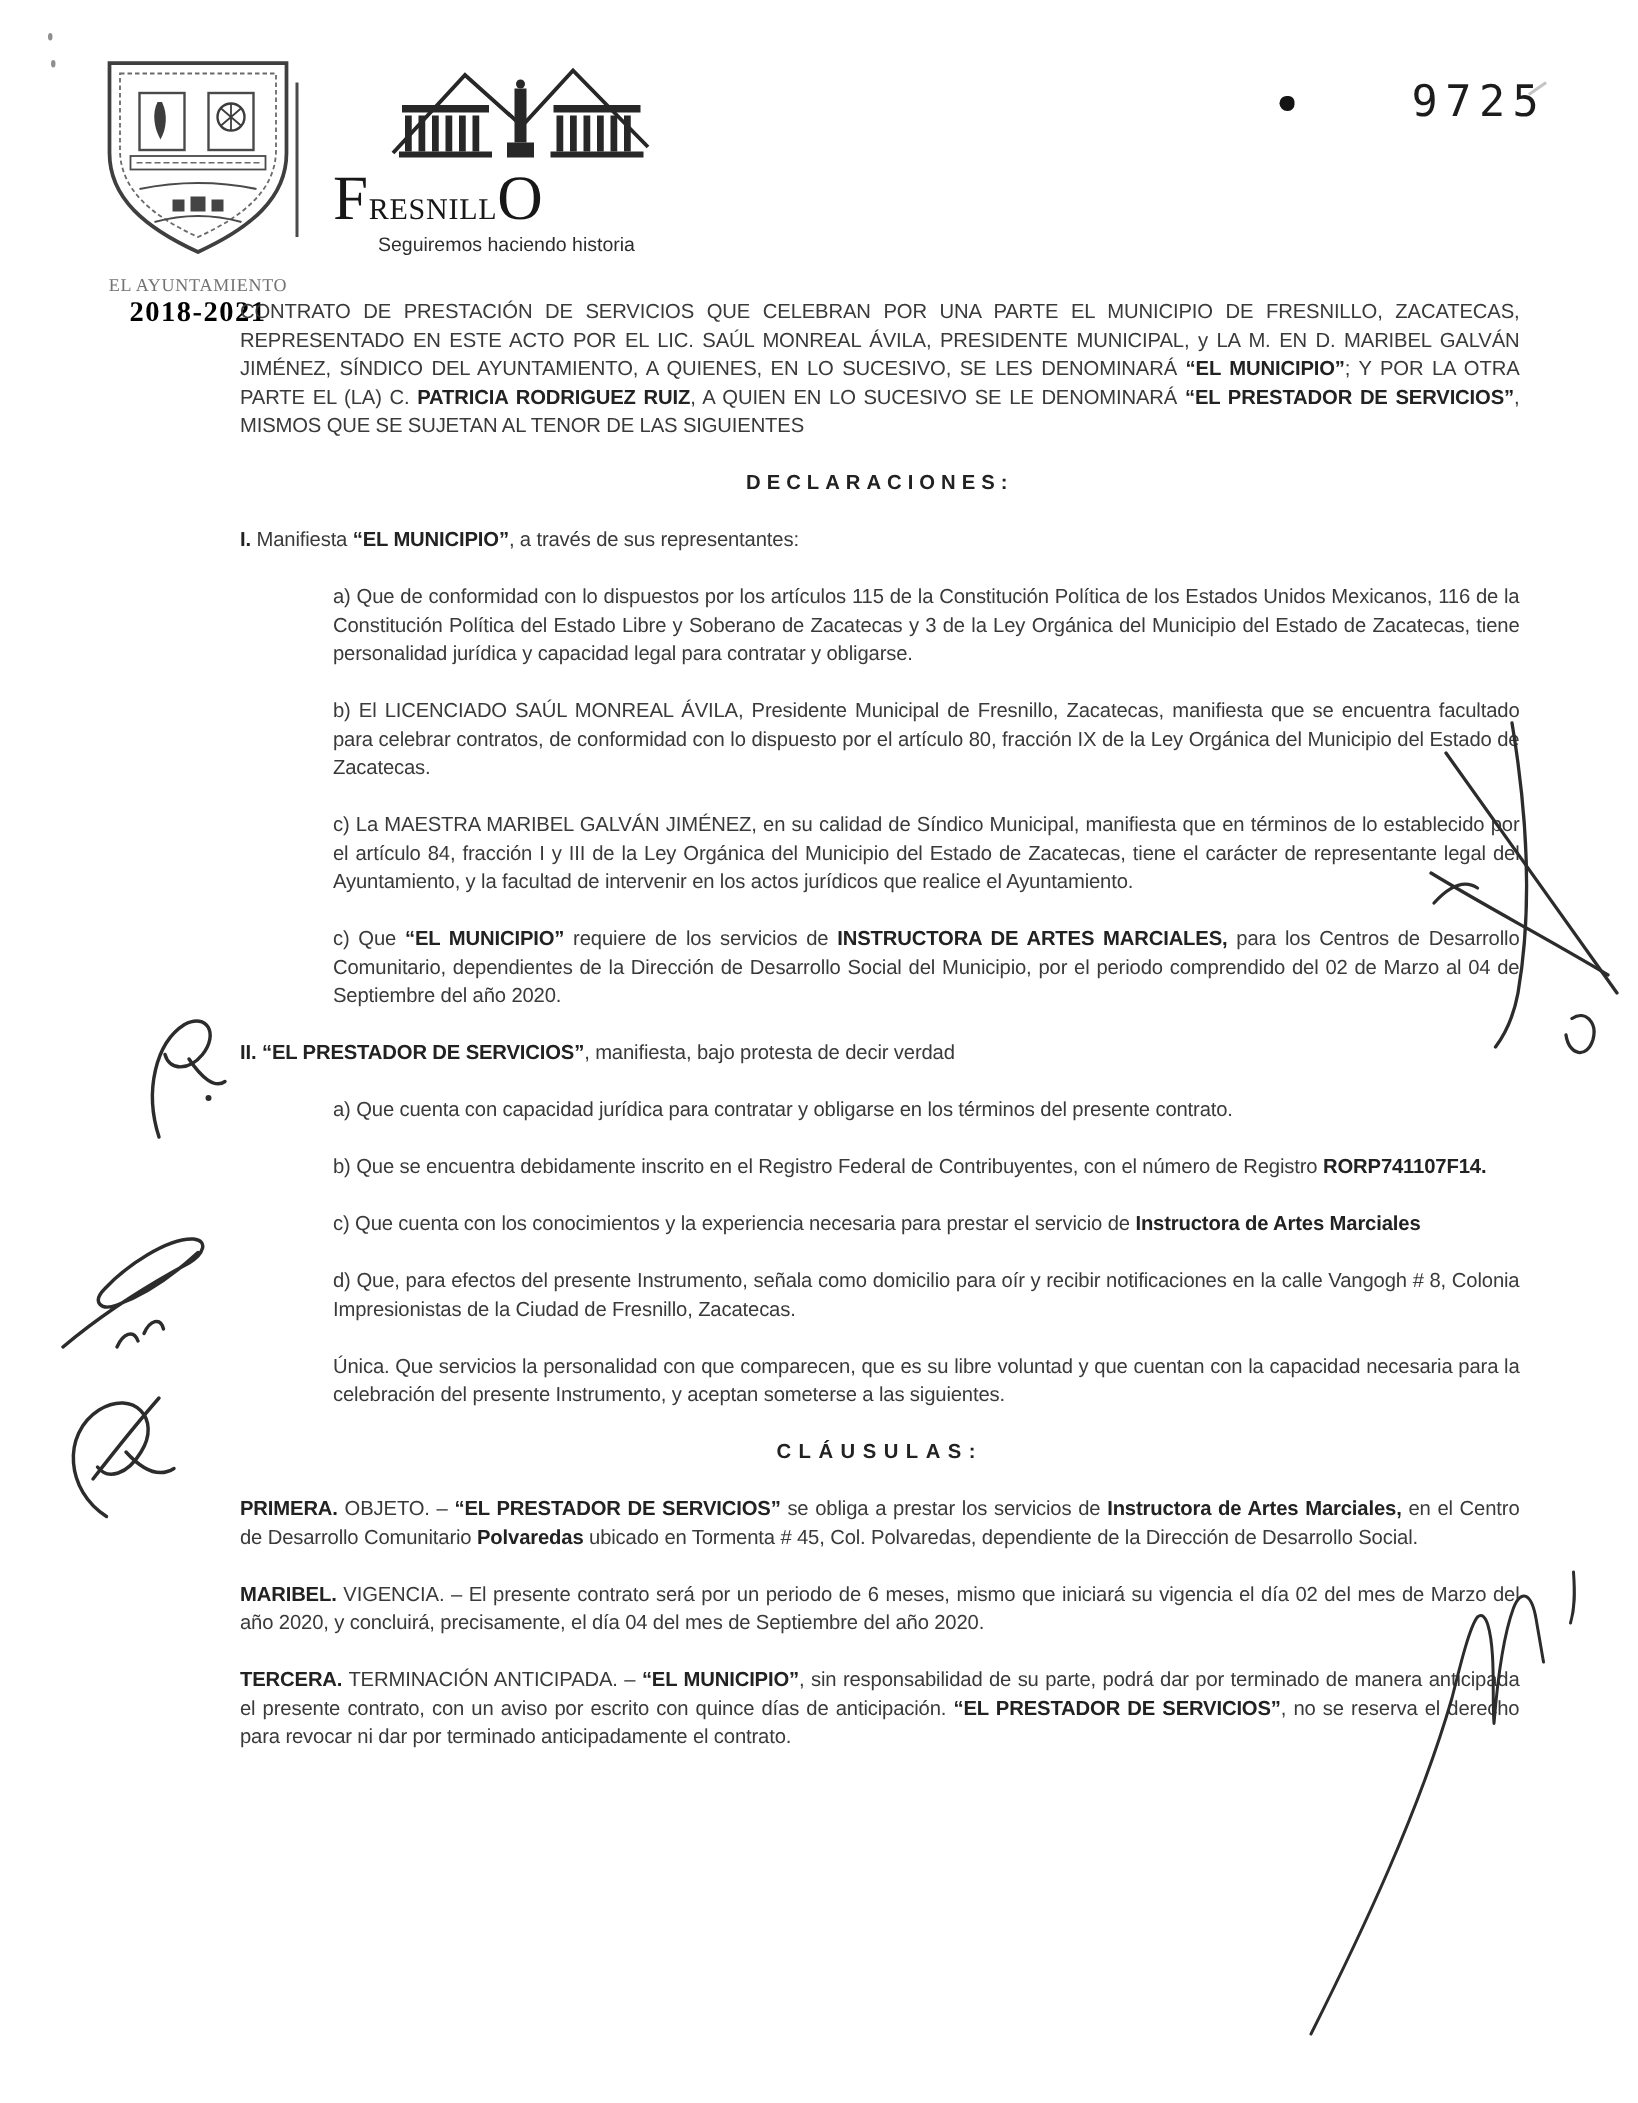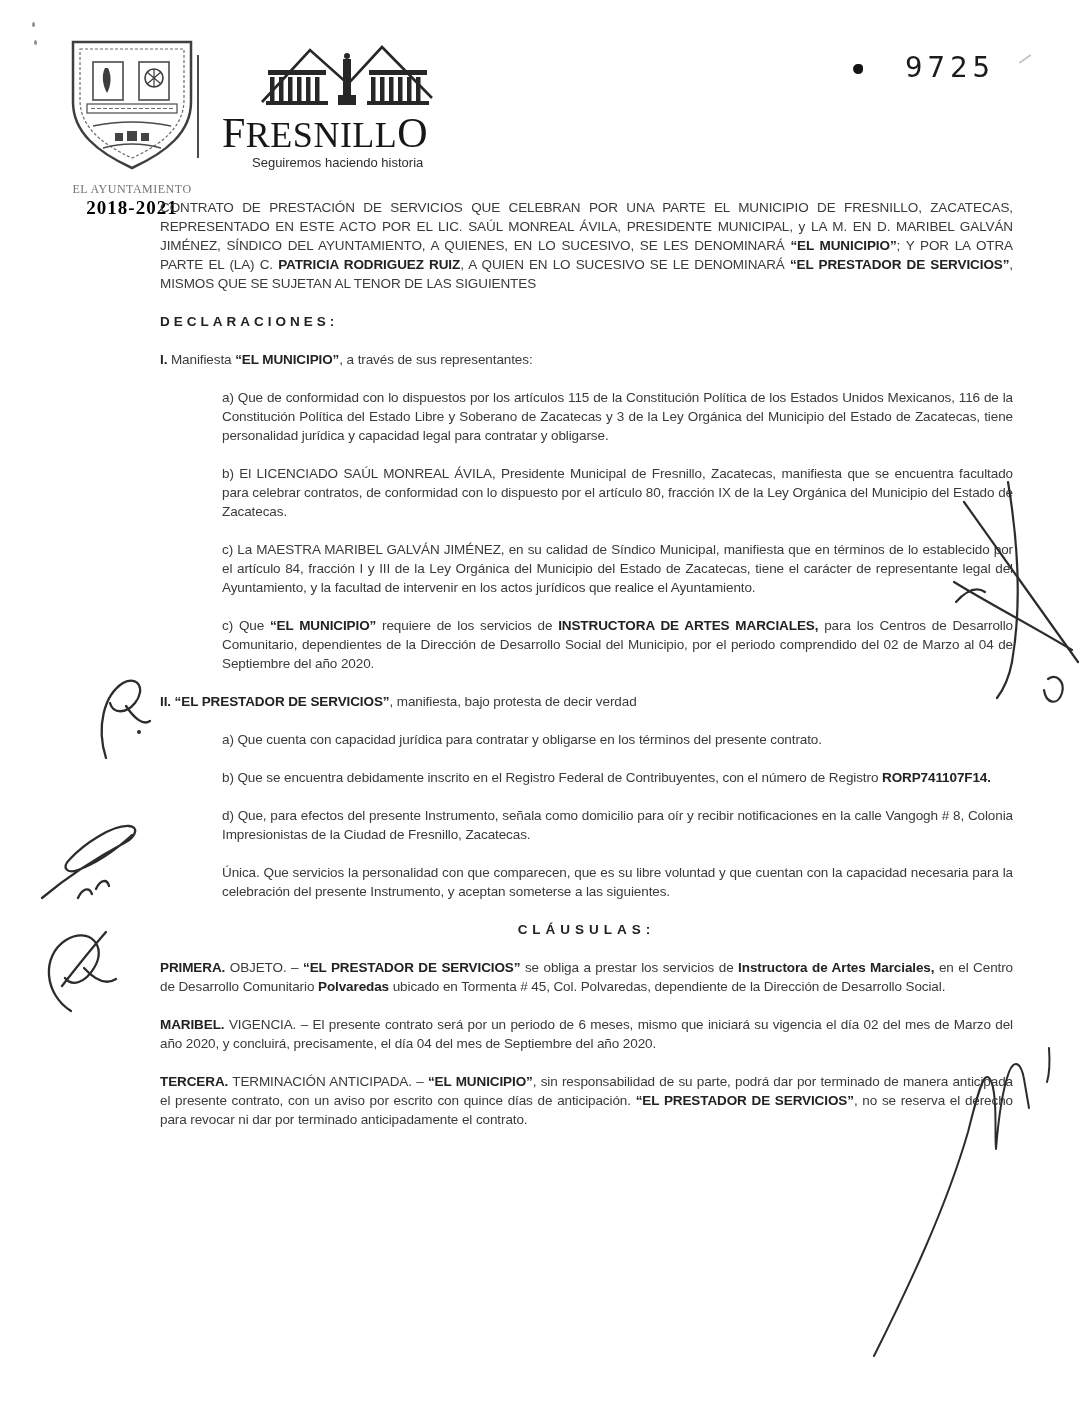--- a/index.html
+++ b/index.html
@@ -11,32 +11,32 @@
   }
   
   .crest-wrap{position:absolute;left:57px;top:36px;width:150px;text-align:center;}
   .crest-caption{font-family:"Liberation Serif","DejaVu Serif",serif;font-size:12px;color:#737373;letter-spacing:.5px;margin-top:2px;}
   .crest-years{font-family:"Liberation Serif","DejaVu Serif",serif;font-size:19px;font-weight:700;color:#000000;letter-spacing:1px;}
   .divider{position:absolute;left:197px;top:55px;width:2px;height:103px;background:#4a4a4a;}
   .logo-wrap{position:absolute;left:222px;top:44px;width:250px;}
   .logo-monument{display:block;margin:0 auto;}
   .logo-word{font-family:"Liberation Serif","DejaVu Serif",serif;color:#171717;white-space:nowrap;line-height:1;margin-top:-2px;letter-spacing:.5px;}
   .logo-word .cap{font-size:42px;}
-  .logo-word .mid{font-size:36px;}
+  .logo-word .mid{font-size:20px;}
   .logo-tagline{font-size:13px;color:#2d2d2d;margin:1px 0 0 30px;}
-  .stamp{position:absolute;left:905px;top:50px;font-family:"DejaVu Sans Mono","Liberation Mono",monospace;
+  .stamp{position:absolute;left:941px;top:50px;font-family:"DejaVu Sans Mono","Liberation Mono",monospace;
     font-size:29px;color:#1c1c1c;letter-spacing:5px;}
   .stamp-dot{position:absolute;left:853px;top:64px;width:10px;height:10px;background:#141414;border-radius:55% 45% 50% 60%;}
   .noise-dot{position:absolute;background:#8f8f8f;border-radius:50%;}
   .noise-slash{position:absolute;width:14px;height:2px;background:#c4c4c4;transform:rotate(-35deg);}
   
   .doc{position:absolute;left:160px;top:198px;width:853px;font-size:13.5px;line-height:19px;letter-spacing:-.1px;}
   .doc p{margin:0 0 19px 0;text-align:justify;}
   .doc p.indent{margin-left:62px;}
-  .doc p.heading-spaced{letter-spacing:4px;text-align:left;}
+  .doc p.heading-spaced{letter-spacing:4px;text-align:center;}
   .doc p.heading-center{text-align:center;letter-spacing:5px;}
   .doc .b{font-weight:700;color:#222;margin-top:48px;}
   
   .ink{position:absolute;pointer-events:none;}
   .ink path{fill:none;stroke:#2c2c2c;stroke-linecap:round;stroke-linejoin:round;}
 </style>
 </head>
 <body>
 
 <div class="page">
@@ -100,20 +100,21 @@
       <p class=""><span>CONTRATO DE PRESTACIÓN DE SERVICIOS QUE CELEBRAN POR UNA PARTE EL MUNICIPIO DE FRESNILLO, ZACATECAS, REPRESENTADO EN ESTE ACTO POR EL LIC. SAÚL MONREAL ÁVILA, PRESIDENTE MUNICIPAL, y LA M. EN D. MARIBEL GALVÁN JIMÉNEZ, SÍNDICO DEL AYUNTAMIENTO, A QUIENES, EN LO SUCESIVO, SE LES DENOMINARÁ </span><span class="b">“EL MUNICIPIO”</span><span>; Y POR LA OTRA PARTE EL (LA) C. </span><span class="b">PATRICIA RODRIGUEZ RUIZ</span><span>, A QUIEN EN LO SUCESIVO SE LE DENOMINARÁ </span><span class="b">“EL PRESTADOR DE SERVICIOS”</span><span>, MISMOS QUE SE SUJETAN AL TENOR DE LAS SIGUIENTES</span></p>
       <p class="heading-spaced"><span class="b">DECLARACIONES:</span></p>
       <p class=""><span class="b">I.</span><span> Manifiesta </span><span class="b">“EL MUNICIPIO”</span><span>, a través de sus representantes:</span></p>
       <p class="indent"><span>a) Que de conformidad con lo dispuestos por los artículos 115 de la Constitución Política de los Estados Unidos Mexicanos, 116 de la Constitución Política del Estado Libre y Soberano de Zacatecas y 3 de la Ley Orgánica del Municipio del Estado de Zacatecas, tiene personalidad jurídica y capacidad legal para contratar y obligarse.</span></p>
       <p class="indent"><span>b) El LICENCIADO SAÚL MONREAL ÁVILA, Presidente Municipal de Fresnillo, Zacatecas, manifiesta que se encuentra facultado para celebrar contratos, de conformidad con lo dispuesto por el artículo 80, fracción IX de la Ley Orgánica del Municipio del Estado de Zacatecas.</span></p>
       <p class="indent"><span>c) La MAESTRA MARIBEL GALVÁN JIMÉNEZ, en su calidad de Síndico Municipal, manifiesta que en términos de lo establecido por el artículo 84, fracción I y III de la Ley Orgánica del Municipio del Estado de Zacatecas, tiene el carácter de representante legal del Ayuntamiento, y la facultad de intervenir en los actos jurídicos que realice el Ayuntamiento.</span></p>
       <p class="indent"><span>c) Que </span><span class="b">“EL MUNICIPIO”</span><span> requiere de los servicios de </span><span class="b">INSTRUCTORA DE ARTES MARCIALES,</span><span> para los Centros de Desarrollo Comunitario, dependientes de la Dirección de Desarrollo Social del Municipio, por el periodo comprendido del 02 de Marzo al 04 de Septiembre del año 2020.</span></p>
       <p class=""><span class="b">II. </span><span class="b">“EL PRESTADOR DE SERVICIOS”</span><span>, manifiesta, bajo protesta de decir verdad</span></p>
       <p class="indent"><span>a) Que cuenta con capacidad jurídica para contratar y obligarse en los términos del presente contrato.</span></p>
       <p class="indent"><span>b) Que se encuentra debidamente inscrito en el Registro Federal de Contribuyentes, con el número de Registro </span><span class="b">RORP741107F14.</span></p>
+      <p class="indent"><span>c) Que cuenta con los conocimientos y la experiencia necesaria para prestar el servicio de </span><span class="b">Instructora de Artes Marciales</span></p>
       <p class="indent"><span>d) Que, para efectos del presente Instrumento, señala como domicilio para oír y recibir notificaciones en la calle Vangogh # 8, Colonia Impresionistas de la Ciudad de Fresnillo, Zacatecas.</span></p>
       <p class="indent"><span>Única. Que servicios la personalidad con que comparecen, que es su libre voluntad y que cuentan con la capacidad necesaria para la celebración del presente Instrumento, y aceptan someterse a las siguientes.</span></p>
       <p class="heading-center"><span class="b">CLÁUSULAS:</span></p>
       <p class=""><span class="b">PRIMERA.</span><span> OBJETO. – </span><span class="b">“EL PRESTADOR DE SERVICIOS”</span><span> se obliga a prestar los servicios de </span><span class="b">Instructora de Artes Marciales,</span><span> en el Centro de Desarrollo Comunitario </span><span class="b">Polvaredas</span><span> ubicado en Tormenta # 45, Col. Polvaredas, dependiente de la Dirección de Desarrollo Social.</span></p>
       <p class=""><span class="b">MARIBEL.</span><span> VIGENCIA. – El presente contrato será por un periodo de 6 meses, mismo que iniciará su vigencia el día 02 del mes de Marzo del año 2020, y concluirá, precisamente, el día 04 del mes de Septiembre del año 2020.</span></p>
       <p class=""><span class="b">TERCERA.</span><span> TERMINACIÓN ANTICIPADA. – </span><span class="b">“EL MUNICIPIO”</span><span>, sin responsabilidad de su parte, podrá dar por terminado de manera anticipada el presente contrato, con un aviso por escrito con quince días de anticipación. </span><span class="b">“EL PRESTADOR DE SERVICIOS”</span><span>, no se reserva el derecho para revocar ni dar por terminado anticipadamente el contrato.</span></p>
     </div>
 
   <svg class="ink" style="left:26px;top:596px;" width="145" height="425" viewBox="0 0 145 425">
     <g stroke-width="2.3">

